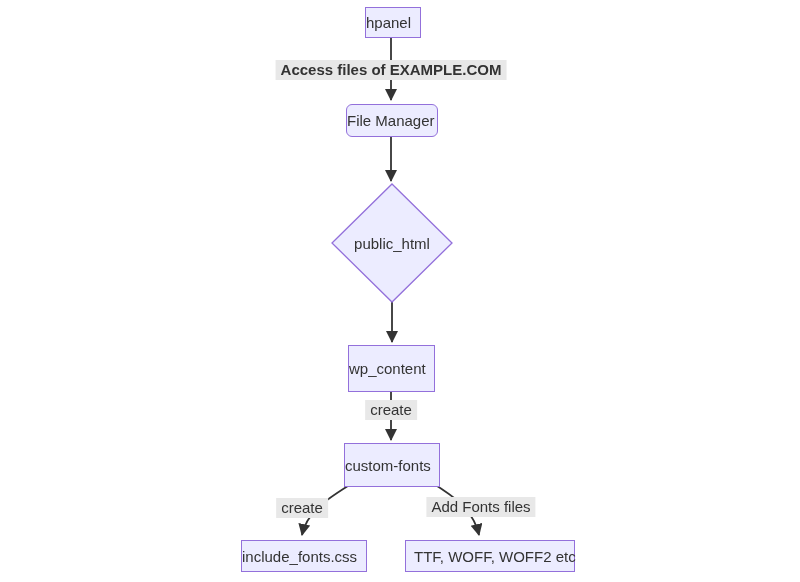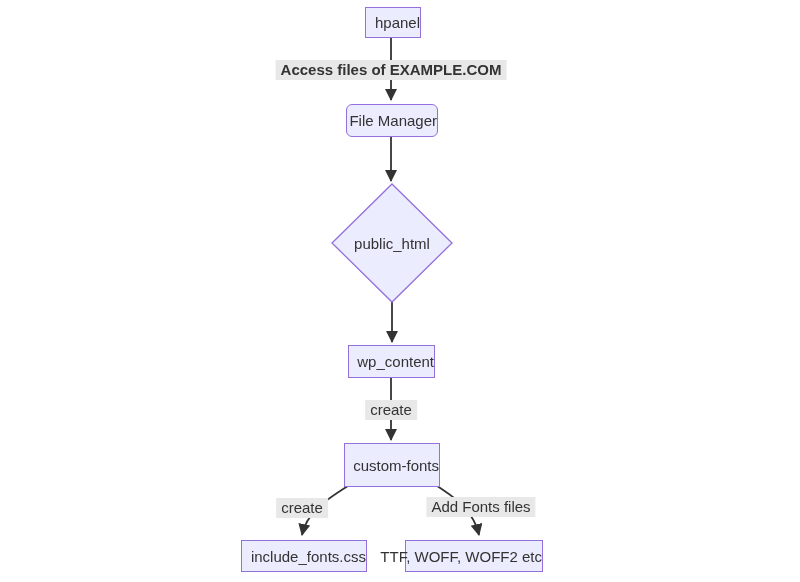--- a/index.html
+++ b/index.html
@@ -26,21 +26,21 @@
     position:absolute;left:0;top:0;
     width:800px;height:582px;
   }
   .node{
     position:absolute;
     box-sizing:border-box;
     background:var(--node-fill);
     border:1.3px solid var(--node-border);
     color:var(--text);
     font-size:15px;
-    display:flex;align-items:center;justify-content:flex-end;
+    display:flex;align-items:center;justify-content:flex-start;
     white-space:nowrap;
   }
   .node.rounded{border-radius:6px;}
   .diamond-label{
     position:absolute;
     color:var(--text);
     font-size:15px;
     transform:translate(-50%,-50%);
     white-space:nowrap;
     text-align:right;
@@ -87,21 +87,21 @@
   </div>
 
   <div class="node rounded" style="left:346px;top:104px;width:92px;height:33px;">
     <span>File Manager</span>
   </div>
 
   <div class="diamond-label" style="left:392px;top:243px;">
     <span>public_html</span>
   </div>
 
-  <div class="node" style="left:348px;top:345px;width:87px;height:33px;">
+  <div class="node" style="left:348px;top:345px;width:87px;height:47px;">
     <span>wp_content</span>
   </div>
 
   <div class="edge-label" style="left:391px;top:410px;">
     <span>create</span>
   </div>
 
   <div class="node" style="left:344px;top:443px;width:96px;height:44px;">
     <span>custom-fonts</span>
   </div>
@@ -111,17 +111,17 @@
   </div>
 
   <div class="edge-label" style="left:481px;top:507px;">
     <span>Add Fonts files</span>
   </div>
 
   <div class="node" style="left:241px;top:540px;width:126px;height:32px;">
     <span>include_fonts.css</span>
   </div>
 
-  <div class="node" style="left:405px;top:540px;width:138px;height:32px;">
+  <div class="node" style="left:405px;top:540px;width:170px;height:32px;padding-left:8px;">
     <span>TTF, WOFF, WOFF2 etc</span>
   </div>
 
 </div>
 
 </body></html>

